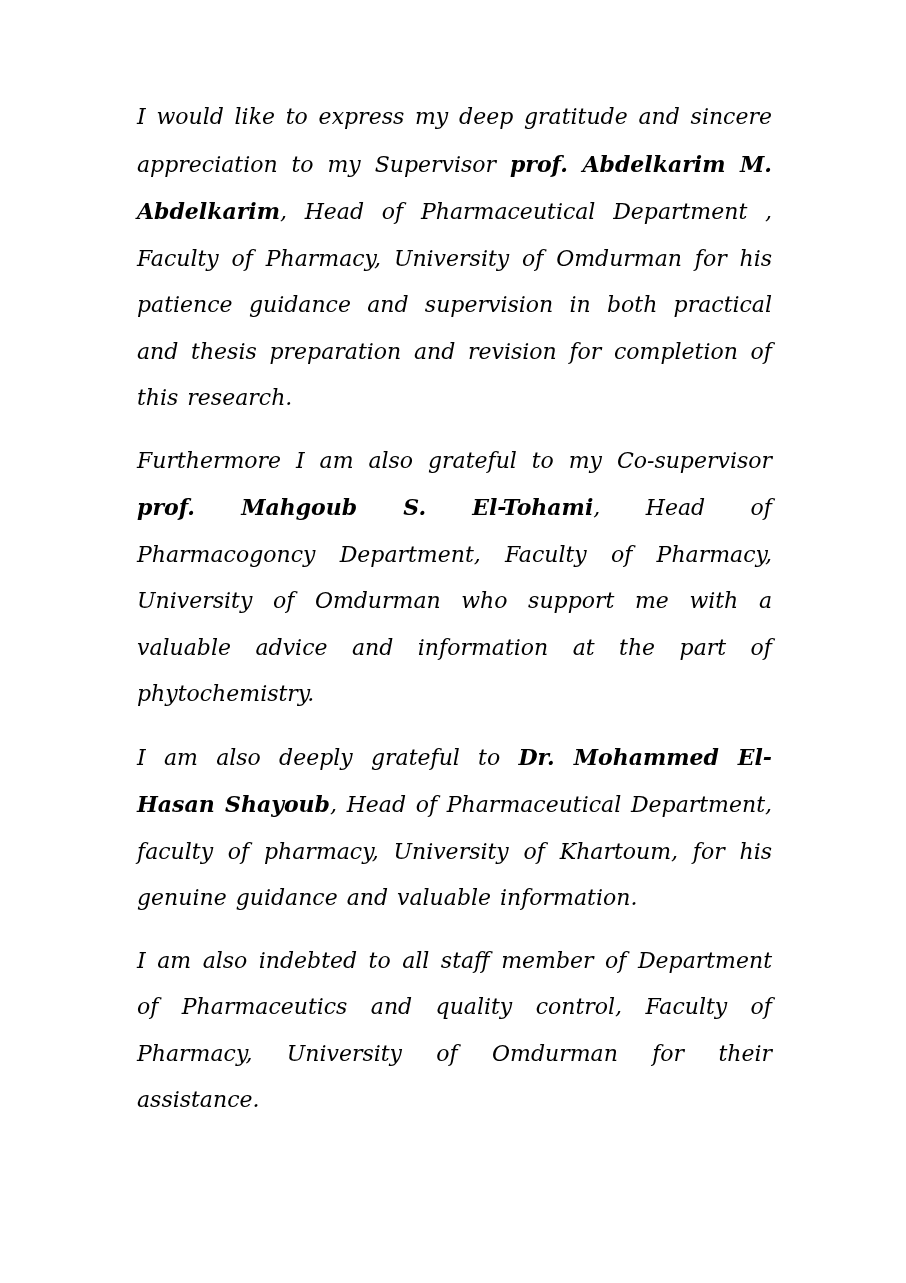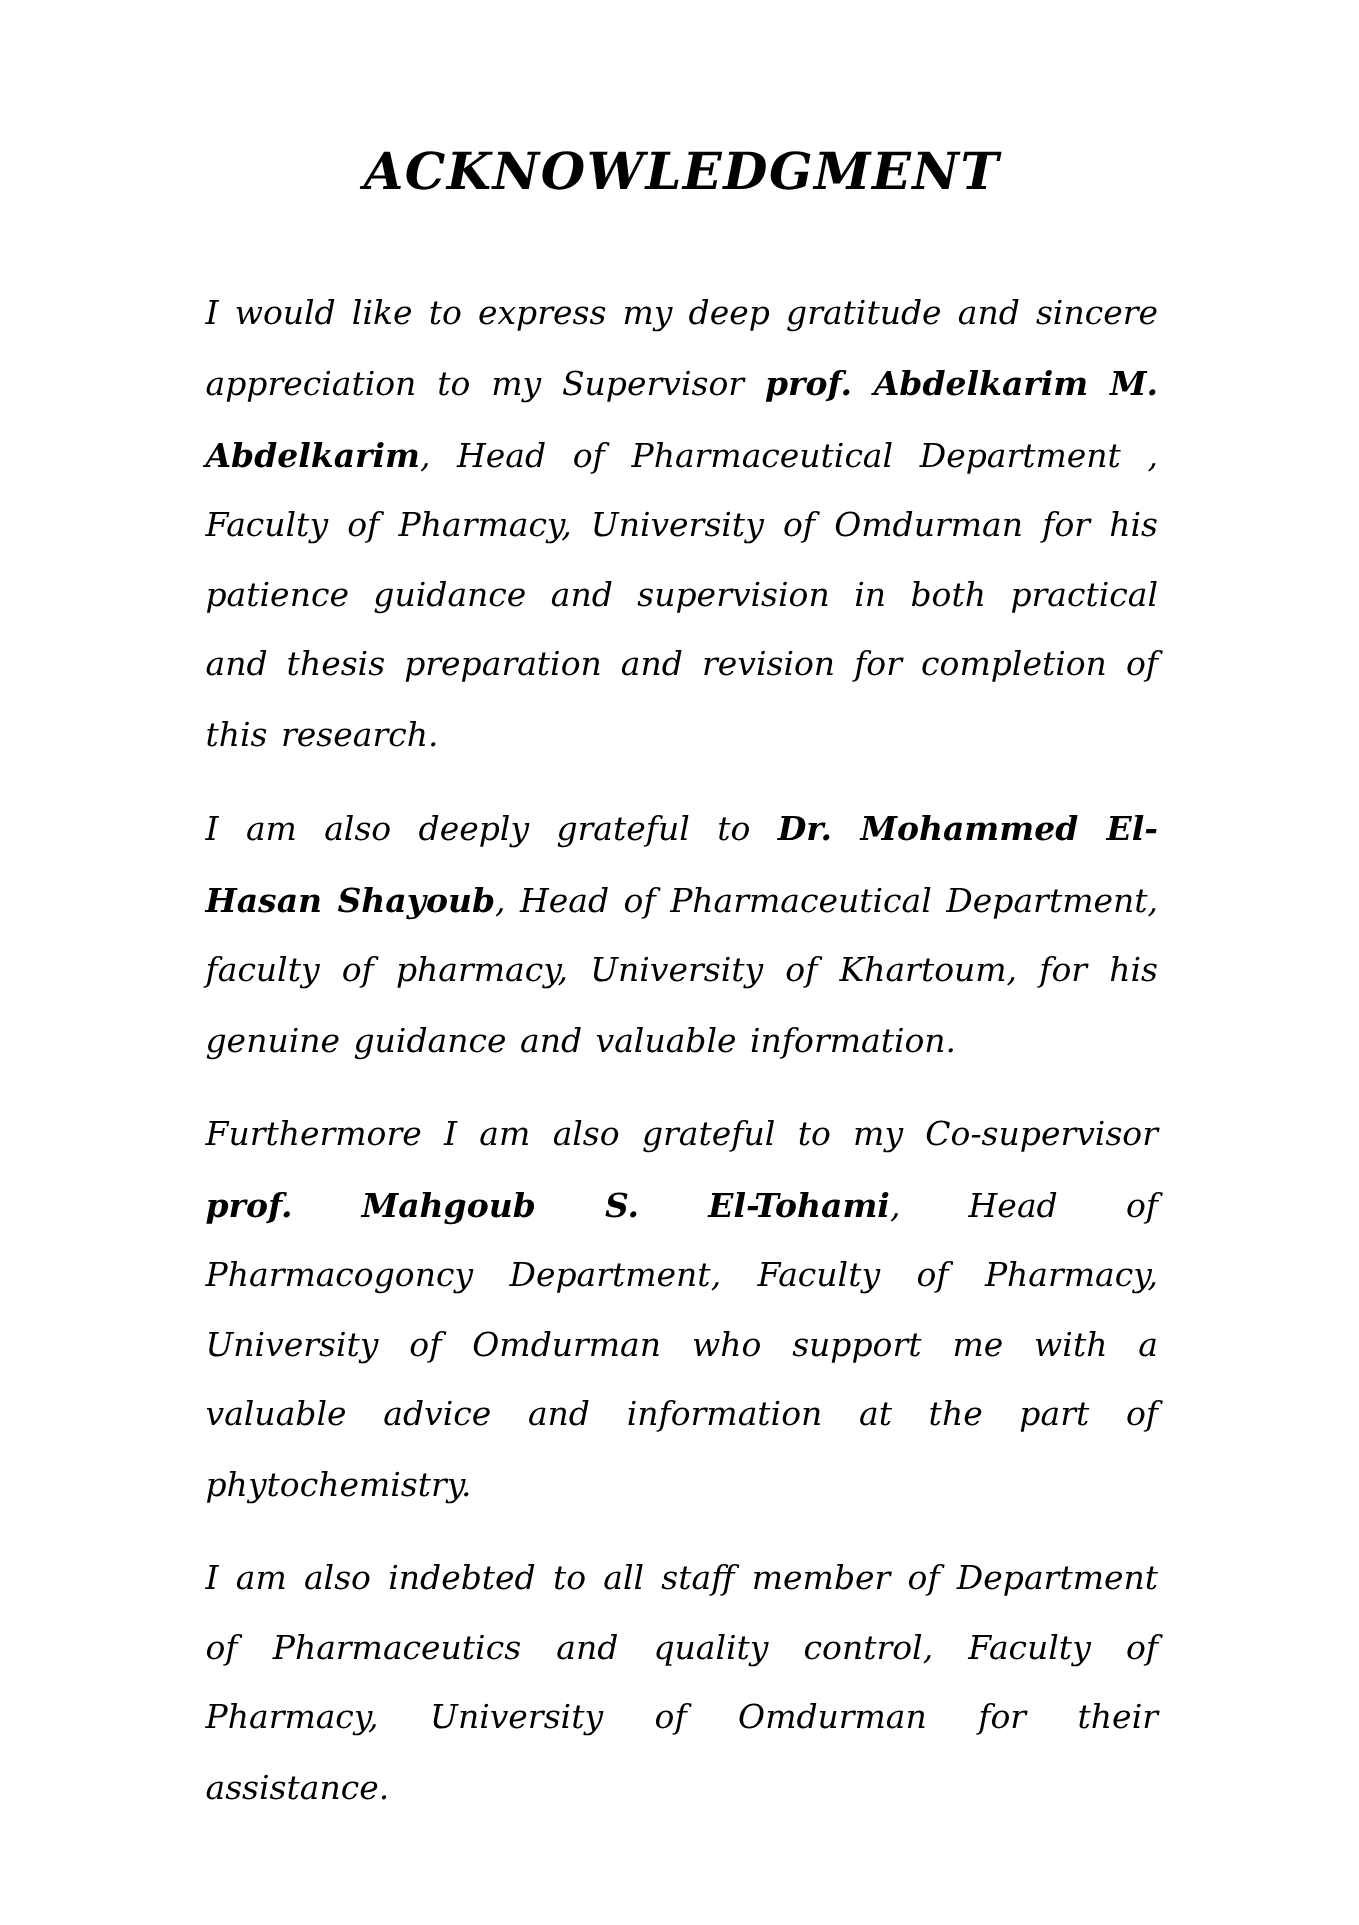--- a/index.html
+++ b/index.html
@@ -43,20 +43,19 @@
   }
 
   .seg-bold {
     font-weight: bold;
   }
 </style>
 </head>
 <body>
 
 <div class="page">
-  <h1 class="doc-title">ACKNOWLEDGMENT</h1>
   <main class="doc-body">
       <p class="para"><span class="seg-regular">I would like to express my deep gratitude and sincere appreciation to my Supervisor </span><span class="seg-bold">prof. Abdelkarim M. Abdelkarim</span><span class="seg-regular">, Head of Pharmaceutical Department , Faculty of Pharmacy, University of Omdurman for his patience guidance and supervision in both practical and thesis preparation and revision for completion of this research.</span></p>
+      <p class="para"><span class="seg-regular">Furthermore I am also grateful to my Co-supervisor </span><span class="seg-bold">prof. Mahgoub S. El-Tohami</span><span class="seg-regular">, Head of Pharmacogoncy Department, Faculty of Pharmacy, University of Omdurman who support me with a valuable advice and information at the part of phytochemistry.</span></p>
       <p class="para"><span class="seg-regular">I am also deeply grateful to </span><span class="seg-bold">Dr. Mohammed El-Hasan Shayoub</span><span class="seg-regular">, Head of Pharmaceutical Department, faculty of pharmacy, University of Khartoum, for his genuine guidance and valuable information.</span></p>
-      <p class="para"><span class="seg-regular">Furthermore I am also grateful to my Co-supervisor </span><span class="seg-bold">prof. Mahgoub S. El-Tohami</span><span class="seg-regular">, Head of Pharmacogoncy Department, Faculty of Pharmacy, University of Omdurman who support me with a valuable advice and information at the part of phytochemistry.</span></p>
       <p class="para"><span class="seg-regular">I am also indebted to all staff member of Department of Pharmaceutics and quality control, Faculty of Pharmacy, University of Omdurman for their assistance.</span></p>
     </main>
 </div>
 
 </body></html>

